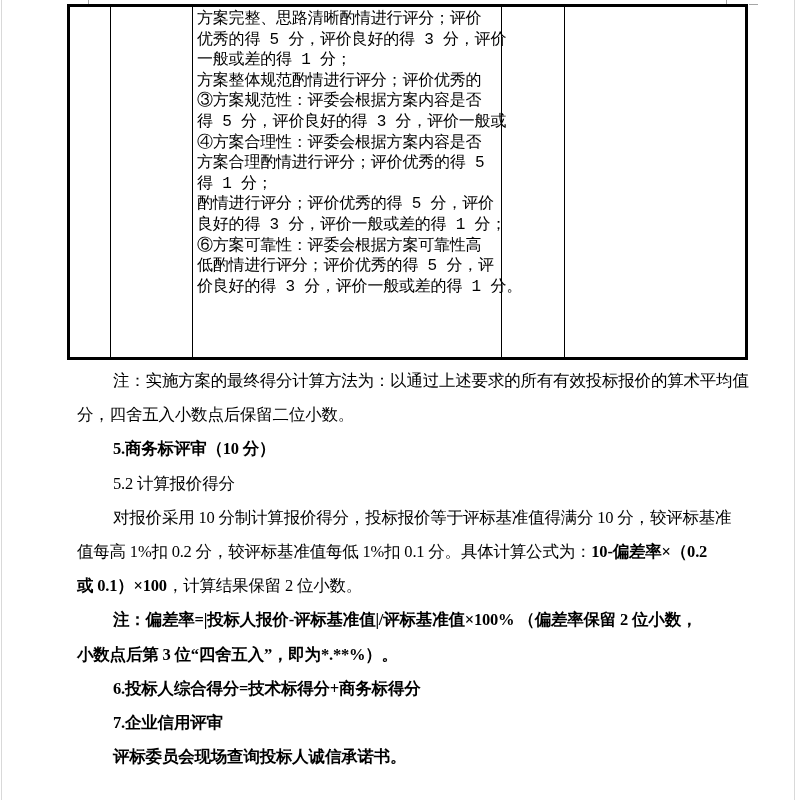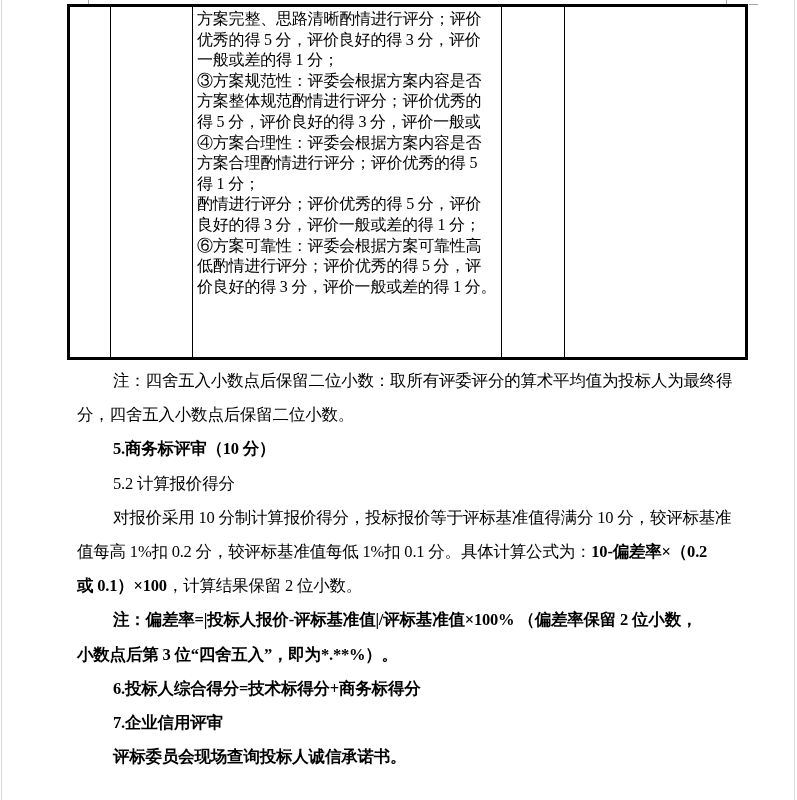--- a/index.html
+++ b/index.html
@@ -15,21 +15,21 @@
   .crop-h { position:absolute; height:1px; background:#a6a6a6; }
 
   .eval-table {
     position:absolute; left:67px; top:4px; width:681px; height:356px;
     box-sizing:border-box; border:3px solid #000; display:flex;
   }
   .col { box-sizing:border-box; border-left:1px solid #000; height:100%; }
   .col:first-child { border-left:none; }
   .c1 { width:40px; }
   .c2 { width:82px; }
-  .c3 { width:309px; padding:2px 2px 9px 4px; }
+  .c3 { width:309px; padding:2px 2px 9px 4px;font-family:Liberation Mono, monospace; }
   .c4 { width:63px; }
   .c5 { flex:1; }
   .cline {
     font-size:16px; line-height:20.6px; height:20.6px;
     white-space:nowrap; letter-spacing:-0.2px;
   }
 
   .body-text { position:absolute; left:77px; top:364px; width:666px; }
   .bline {
     height:34.2px; line-height:34.2px; font-size:16.5px;
@@ -52,39 +52,39 @@
   <div class="crop-h" style="left:749px; top:4px; width:9px;"></div>
 
   <div class="eval-table">
     <div class="col c1"></div>
     <div class="col c2"></div>
     <div class="col c3">
       <div>
           <div class="cline">方案完整、思路清晰酌情进行评分；评价</div>
           <div class="cline">优秀的得 5 分，评价良好的得 3 分，评价</div>
           <div class="cline">一般或差的得 1 分；</div>
+          <div class="cline">方案整体规范酌情进行评分；评价优秀的</div>
           <div class="cline">③方案规范性：评委会根据方案内容是否</div>
-          <div class="cline">方案整体规范酌情进行评分；评价优秀的</div>
           <div class="cline">得 5 分，评价良好的得 3 分，评价一般或</div>
           <div class="cline">④方案合理性：评委会根据方案内容是否</div>
           <div class="cline">方案合理酌情进行评分；评价优秀的得 5</div>
           <div class="cline">得 1 分；</div>
           <div class="cline">酌情进行评分；评价优秀的得 5 分，评价</div>
           <div class="cline">良好的得 3 分，评价一般或差的得 1 分；</div>
           <div class="cline">⑥方案可靠性：评委会根据方案可靠性高</div>
           <div class="cline">低酌情进行评分；评价优秀的得 5 分，评</div>
           <div class="cline">价良好的得 3 分，评价一般或差的得 1 分。</div>
         </div>
     </div>
     <div class="col c4"></div>
     <div class="col c5"></div>
   </div>
 
   <div class="body-text">
-      <div class="bline indent"><span class="seg">注：四舍五入小数点后保留二位小数：取所有评委评分的算术平均值为投标人为最终得</span></div>
+      <div class="bline indent"><span class="seg">注：实施方案的最终得分计算方法为：以通过上述要求的所有有效投标报价的算术平均值</span></div>
       <div class="bline"><span class="seg">分，四舍五入小数点后保留二位小数。</span></div>
       <div class="bline indent"><span class="seg bold">5.商务标评审（10 分）</span></div>
       <div class="bline indent"><span class="seg">5.2 计算报价得分</span></div>
       <div class="bline indent"><span class="seg">对报价采用 10 分制计算报价得分，投标报价等于评标基准值得满分 10 分，较评标基准</span></div>
       <div class="bline"><span class="seg">值每高 1%扣 0.2 分，较评标基准值每低 1%扣 0.1 分。具体计算公式为：</span><span class="seg bold">10-偏差率×（0.2</span></div>
       <div class="bline"><span class="seg bold">或 0.1）×100</span><span class="seg">，计算结果保留 2 位小数。</span></div>
       <div class="bline indent"><span class="seg bold">注：偏差率=|投标人报价-评标基准值|/评标基准值×100% （偏差率保留 2 位小数，</span></div>
       <div class="bline"><span class="seg bold">小数点后第 3 位“四舍五入”，即为*.**%）。</span></div>
       <div class="bline indent"><span class="seg bold">6.投标人综合得分=技术标得分+商务标得分</span></div>
       <div class="bline indent"><span class="seg bold">7.企业信用评审</span></div>

